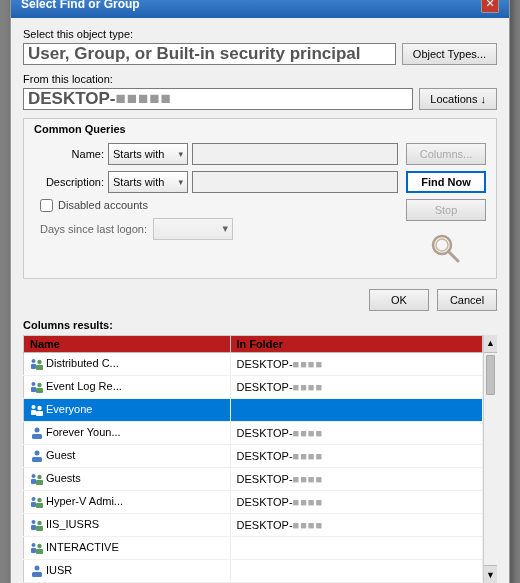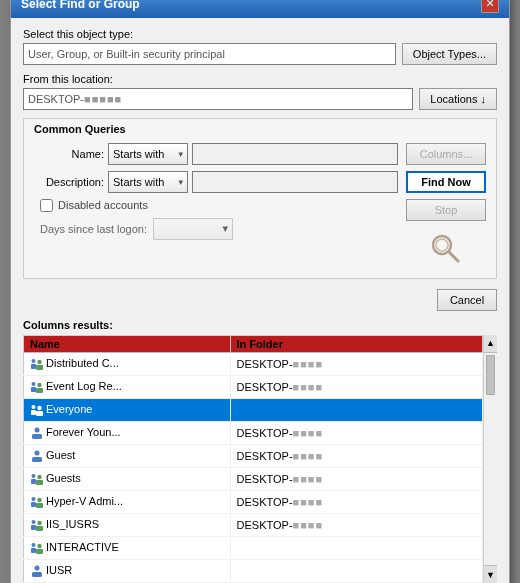--- a/index.html
+++ b/index.html
@@ -58,22 +58,23 @@
       align-items: center;
       margin-bottom: 8px;
       gap: 6px;
     }
     .text-input {
       flex: 1;
       height: 22px;
       border: 1px solid #7a7a7a;
       background: white;
       padding: 2px 4px;
-      font-size: 11px;
+      font-size: 17px;
       color: #555;
+      font-weight: bold;
     }
     .btn {
       height: 22px;
       padding: 0 10px;
       background: linear-gradient(to bottom, #f5f5f5, #e0e0e0);
       border: 1px solid #999;
       font-size: 11px;
       cursor: pointer;
       white-space: nowrap;
       min-width: 70px;
@@ -330,20 +331,21 @@
               <circle cx="14" cy="14" r="9" fill="none" stroke="#b0a090" stroke-width="2.5"></circle>
               <circle cx="14" cy="14" r="6" fill="none" stroke="#c8b89a" stroke-width="1.5"></circle>
               <line x1="21" y1="21" x2="30" y2="30" stroke="#b0a090" stroke-width="3" stroke-linecap="round"></line>
             </svg>
           </div>
         </div>
       </div>
     </div>
 
     <div class="ok-cancel-row">
+      <button class="btn" style="min-width:60px;">OK</button>
       <button class="btn" style="min-width:60px;">Cancel</button>
     </div>
 
     <div class="search-results-label">Columns results:</div>
     <div class="results-container" style="position:relative;">
       <table class="results-table" style="width:calc(100% - 14px);">
         <thead class="results-header">
           <tr>
             <th style="width:45%;">Name</th>
             <th>In Folder</th>

